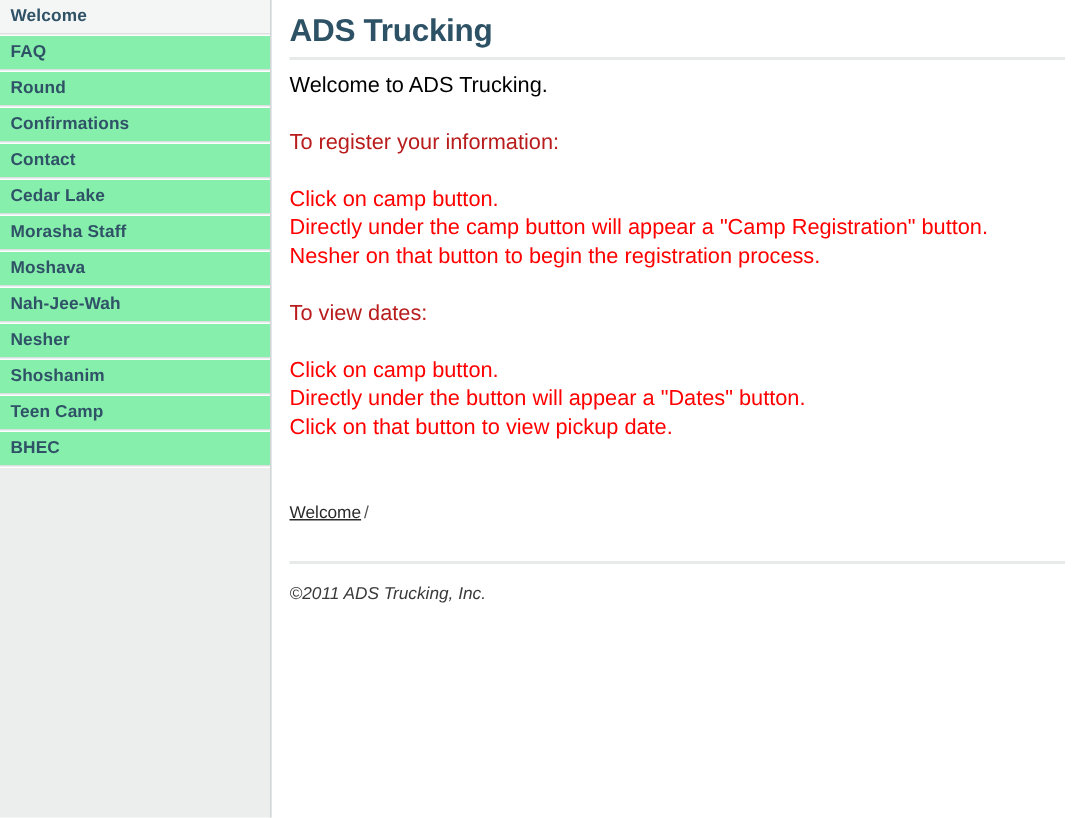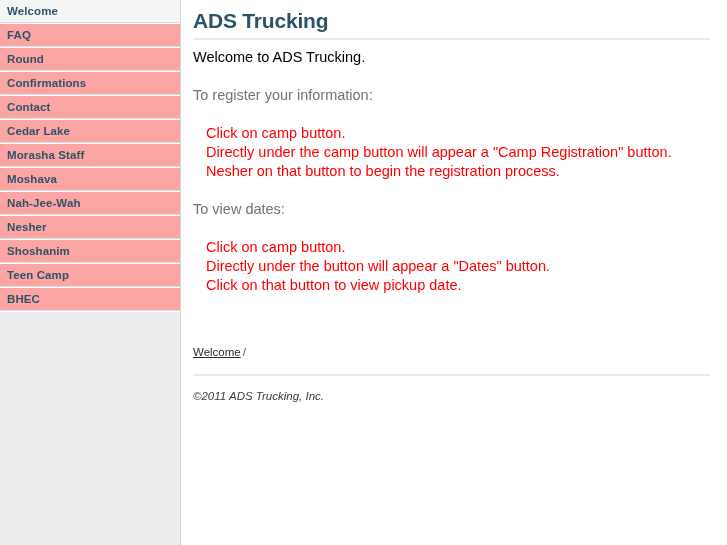--- a/index.html
+++ b/index.html
@@ -35,21 +35,21 @@
     list-style: none;
     margin: 0;
     padding: 0;
   }
   .nav-item {
     height: 23px;
     line-height: 23px;
     padding: 0 0 0 7px;
     border-bottom: 1px solid #ffffff;
     box-shadow: inset 0 -2px 0 -1px #dcdfdf;
-    background: #fca5a5;
+    background: #86efac;
     font-size: 11.5px;
     font-weight: bold;
     color: #2f5267;
     white-space: nowrap;
     overflow: hidden;
     cursor: pointer;
     letter-spacing: 0.1px;
   }
   .nav-item.active {
     background: #f4f6f6;
@@ -91,28 +91,28 @@
     font-size: 14.5px;
     line-height: 19px;
     color: #000000;
   }
   .para {
     margin: 0 0 0 0;
   }
   .spacer-line {
     height: 19px;
   }
-  .blue { color: #737373; }
-  .red  { color: #ff0000; margin-left: 13px; }
+  .blue { color: #b91c1c; }
+  .red  { color: #ff0000; }
 
   
   #breadcrumb {
     position: absolute;
     left: 11px;
-    top: 345px;
+    top: 335px;
     font-size: 11.5px;
     color: #333333;
     line-height: 15px;
   }
   #breadcrumb a {
     color: #2b2b2b;
     text-decoration: underline;
     cursor: pointer;
   }
   #breadcrumb .sep {

